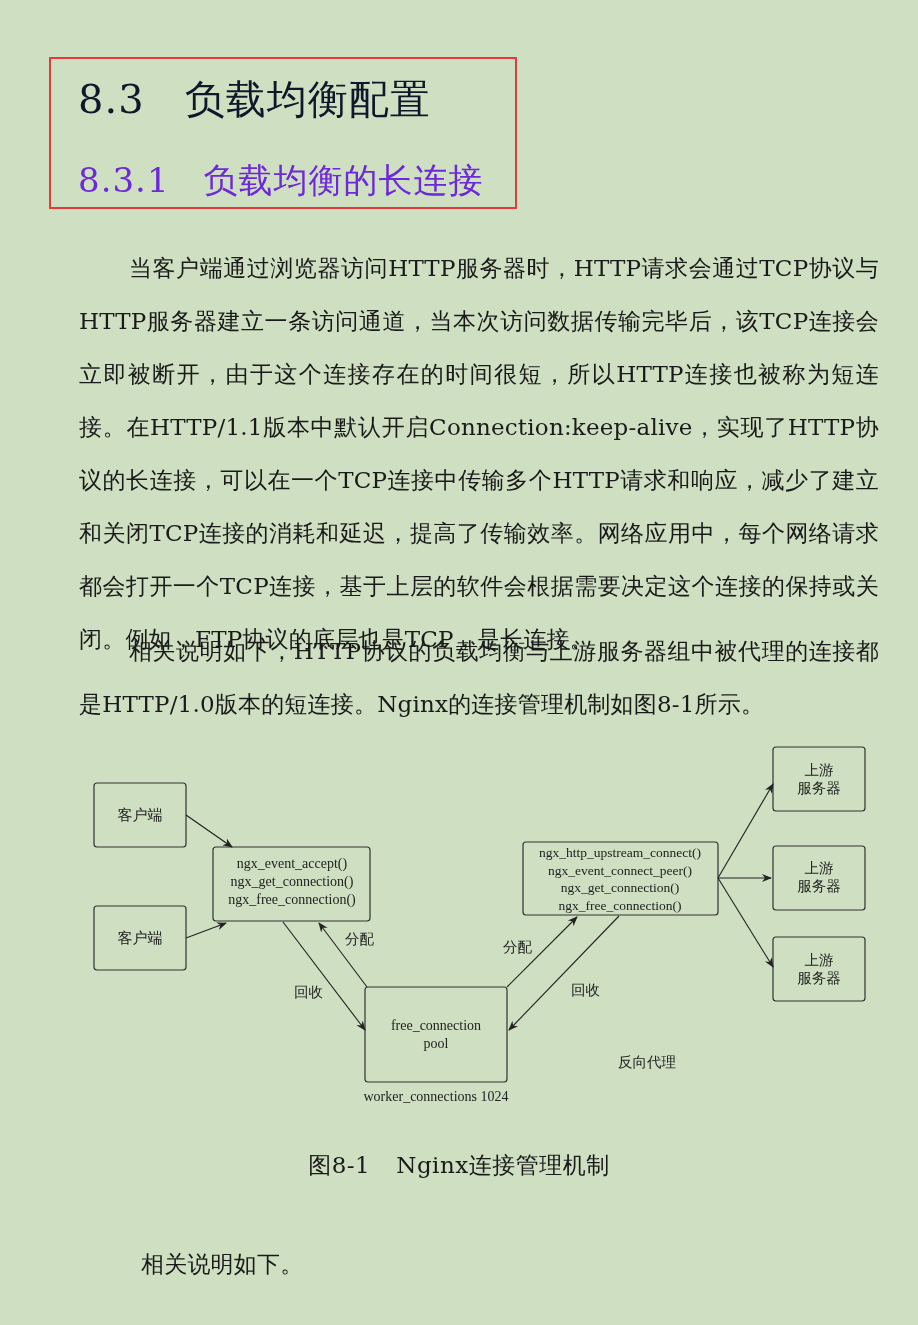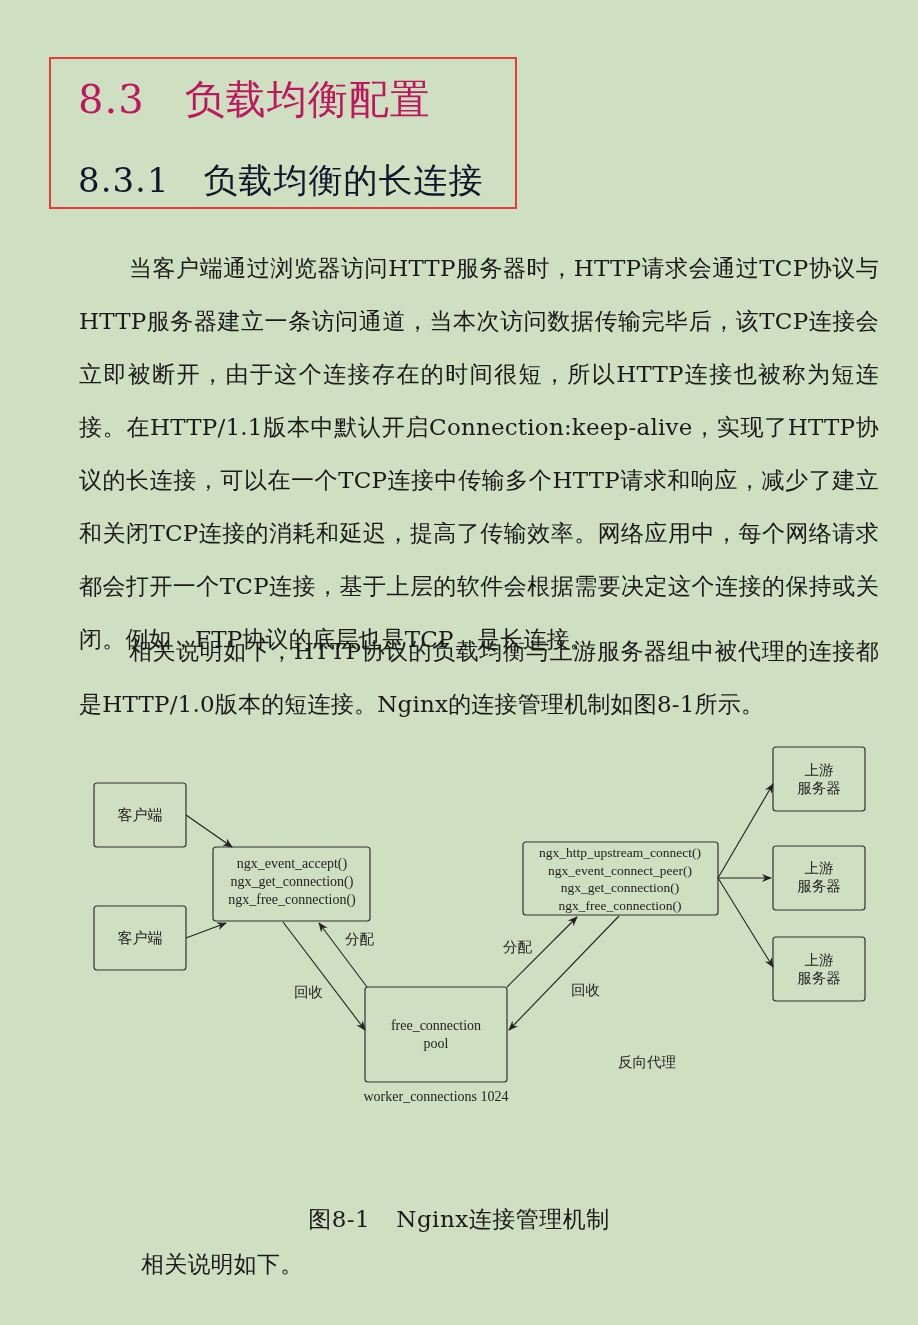--- a/index.html
+++ b/index.html
@@ -9,40 +9,40 @@
     font-family: "DejaVu Serif", "Liberation Serif", serif;
     color:#1a1a1a;
     position:relative;
   }
   .highlight-box {
     position:absolute; left:49px; top:57px; width:468px; height:152px;
     border:2px solid #e83a3a; box-sizing:border-box;
   }
   .h1 {
     position:absolute; left:78px; top:72px;
-    font-size:40px; color:#be185d; letter-spacing:1px; white-space:nowrap;
+    font-size:40px; color:#0f172a; letter-spacing:1px; white-space:nowrap;
   }
   .h2 {
     position:absolute; left:78px; top:158px;
-    font-size:34px; color:#0f172a; letter-spacing:1px; white-space:nowrap;
+    font-size:34px; color:#6d28d9; letter-spacing:1px; white-space:nowrap;
   }
   .num { margin-right:40px; }
   .h2 .num { margin-right:34px; }
   .para {
     position:absolute; left:79px; width:800px;
     font-size:23px; line-height:53px;
     text-align:justify; text-indent:50px;
     letter-spacing:0.2px;
   }
   .p1 { top:242px; }
   .p2 { top:625px; }
   .p3 { top:1226px; }
   .figure { position:absolute; left:0; top:730px; width:918px; height:390px; }
   .caption {
-    position:absolute; left:0; width:918px; top:1204px; text-align:center;
+    position:absolute; left:0; width:918px; top:1150px; text-align:center;
     font-size:23px; letter-spacing:0.5px;
   }
   .caption .sp { display:inline-block; width:26px; }
   svg text { font-family:"Liberation Serif", "DejaVu Serif", serif; fill:#222; }
 </style>
 </head>
 <body>
 
 <div class="highlight-box"></div>
 

